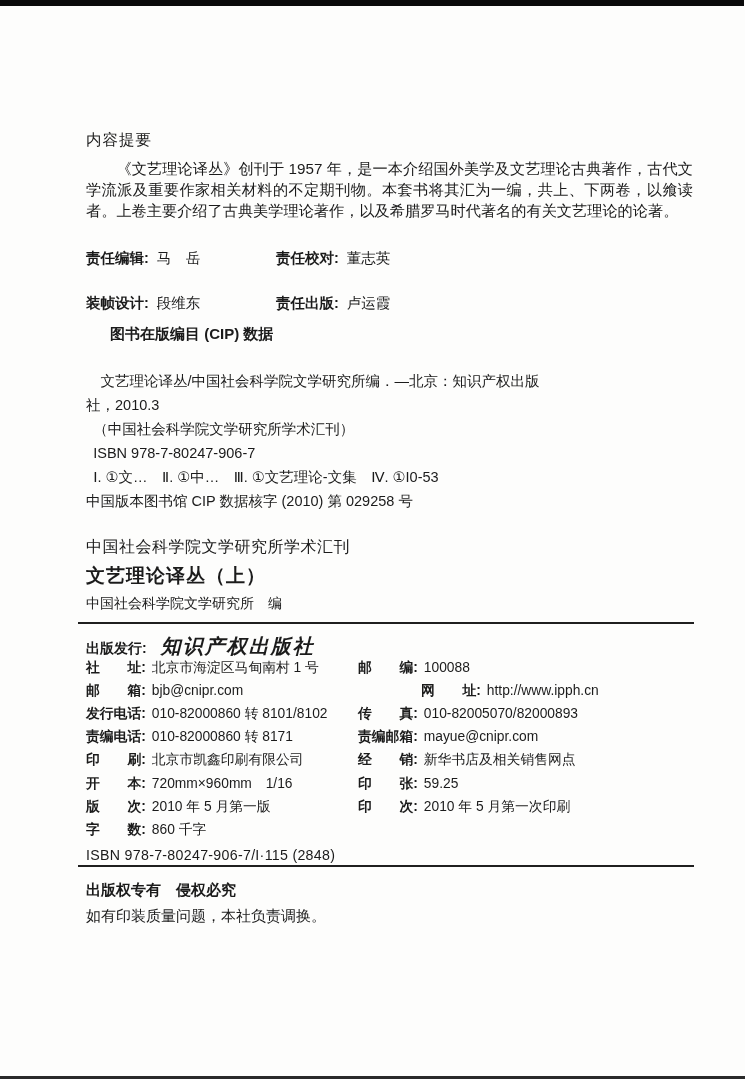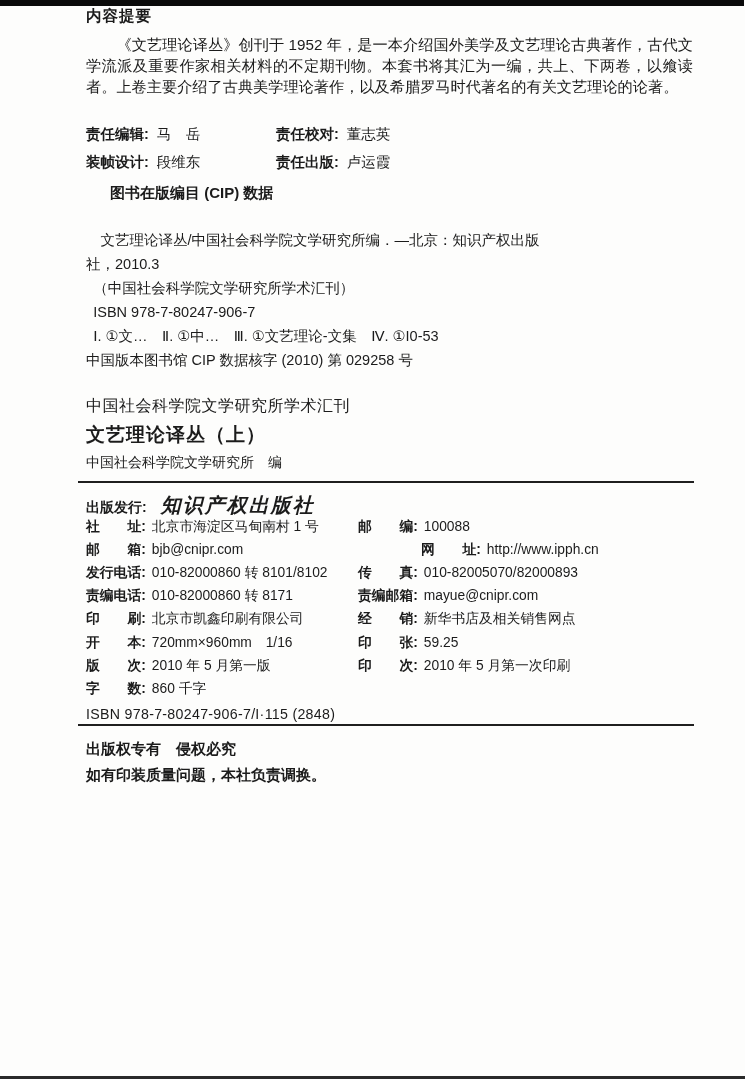--- a/index.html
+++ b/index.html
@@ -18,37 +18,38 @@
   .top-bar {
     width: 744px;
     height: 6px;
     background: #0a0a0a;
   }
   .content {
     padding: 0 52px 0 86px;
   }
   
   .summary-heading {
+    margin-top: 124px;
     font-size: 15.5px;
-    font-weight: bold;
+    font-weight: normal;
     letter-spacing: 1px;
   }
   .summary-body {
     margin-top: 7px;
     font-size: 15.2px;
     line-height: 21px;
     text-align: justify;
     text-indent: 2em;
   }
   
   .staff-grid {
     margin-top: 28px;
     display: grid;
     grid-template-columns: 190px auto;
-    row-gap: 9px;
+    row-gap: 26px;
     font-size: 14.5px;
   }
   .staff-item .lbl { font-weight: bold; margin-right: 8px; }
   
   .cip-heading {
     margin-top: 12px;
     font-size: 15px;
     font-weight: bold;
     padding-left: 24px;
   }
@@ -84,32 +85,32 @@
   .info-table { font-size: 13.8px; }
   .info-row { display: flex; height: 23.2px; align-items: center; }
   .cell { display: flex; align-items: baseline; }
   .cell-left { width: 272px; flex: none; }
   .cell-right { flex: 1; }
   .cell .lbl { font-weight: bold; white-space: pre; margin-right: 6px; flex: none; }
   .cell .val { white-space: nowrap; }
   
   .isbn-line { margin-top: 5px; font-size: 14.2px; letter-spacing: 0.3px; }
   .notice-1 { margin-top: 14px; font-size: 15px; font-weight: bold; }
-  .notice-2 { margin-top: 7px; font-size: 15px; font-weight: bold; }
+  .notice-2 { margin-top: 7px; font-size: 15px; font-weight: normal; }
 </style>
 </head>
 <body>
 
 <div class="page">
   <div class="top-bar"></div>
 
   <div class="content">
 
     <div class="summary-heading">内容提要</div>
-    <p class="summary-body">《文艺理论译丛》创刊于 1952 年，是一本介绍国外美学及文艺理论古典著作，古代文学流派及重要作家相关材料的不定期刊物。本套书将其汇为一编，共上、下两卷，以飨读者。上卷主要介绍了古典美学理论著作，以及希腊罗马时代著名的有关文艺理论的论著。</p>
+    <p class="summary-body">《文艺理论译丛》创刊于 1957 年，是一本介绍国外美学及文艺理论古典著作，古代文学流派及重要作家相关材料的不定期刊物。本套书将其汇为一编，共上、下两卷，以飨读者。上卷主要介绍了古典美学理论著作，以及希腊罗马时代著名的有关文艺理论的论著。</p>
 
     <div class="staff-grid">
       <div class="staff-item">
         <span class="lbl">责任编辑:</span><span class="val">马　岳</span>
       </div>
       <div class="staff-item">
         <span class="lbl">责任校对:</span><span class="val">董志英</span>
       </div>
       <div class="staff-item">
         <span class="lbl">装帧设计:</span><span class="val">段维东</span>

